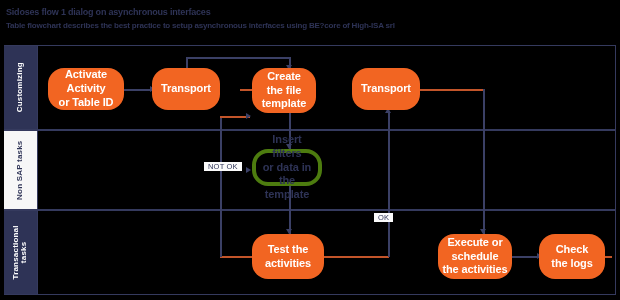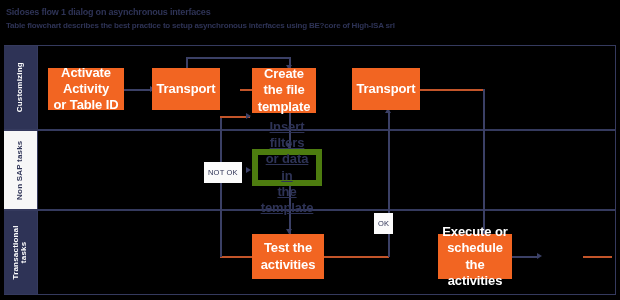--- a/index.html
+++ b/index.html
@@ -50,44 +50,43 @@
 
   .lane-body{position:absolute;left:33px;top:0;right:0;height:100%;
              border-left:1.5px solid #353a5e;box-sizing:border-box;}
   .lane-right{position:absolute;right:0;top:0;width:1.5px;height:100%;background:#353a5e;}
 
   
   .node{
     position:absolute;box-sizing:border-box;
     background:#f26522;color:#fff;
     display:flex;align-items:center;justify-content:center;text-align:center;
-    font-size:13px;font-weight:bold;line-height:1.25;letter-spacing:-0.1px;
-    padding:2px;z-index:6;
+    font-size:11px;font-weight:bold;line-height:1.25;letter-spacing:-0.1px;
+    padding:2px;z-index:6;border-radius:16px;
   }
   .node.outline{
     background:transparent;color:#2e3356;
-    border:6px solid #4d7c0f;
-    text-decoration:underline;
+    border:4px solid #4d7c0f;
   }
 
   
   .ln{position:absolute;background:#3b4066;z-index:3;}
   .lnh{height:1.5px;}
   .lnv{width:1.5px;}
   .ln.orange{background:#c3552a;}
   .arrow{position:absolute;width:0;height:0;z-index:4;}
   .ar-r{border-top:3px solid transparent;border-bottom:3px solid transparent;border-left:5px solid #3b4066;}
   .ar-d{border-left:3px solid transparent;border-right:3px solid transparent;border-top:5px solid #3b4066;}
   .ar-u{border-left:3px solid transparent;border-right:3px solid transparent;border-bottom:5px solid #3b4066;}
 
   
   .elabel{
     position:absolute;background:#fbfbfb;color:#2e3356;
     font-size:7.5px;font-weight:normal;letter-spacing:0.2px;
-    padding:6px 4px;z-index:7;white-space:nowrap;
+    padding:0 4px;z-index:7;white-space:nowrap;
   }
 </style>
 </head>
 <body>
 
 <div id="root">
 
   <div class="hdr">
     <div class="hdr-title">Sidoses flow 1 dialog on asynchronous interfaces</div>
     <div class="hdr-sub">
@@ -165,18 +164,19 @@
   <div class="node" style="left:252px;top:68px;width:64px;height:45px;">Create<br>the file<br>template</div>
 
   <div class="node" style="left:352px;top:68px;width:68px;height:42px;">Transport</div>
 
   <div class="node outline" style="left:252px;top:149px;width:70px;height:37px;">Insert filters<br>or data in<br>the template</div>
 
   <div class="node" style="left:438px;top:234px;width:74px;height:45px;">Execute or<br>schedule<br>the activities</div>
 
   <div class="node" style="left:252px;top:234px;width:72px;height:45px;">Test the<br>activities</div>
 
+  <div class="node" style="left:539px;top:234px;width:66px;height:45px;">Check<br>the logs</div>
 
   <div class="elabel" style="left:204px;top:162px;">NOT OK</div>
 
   <div class="elabel" style="left:374px;top:213px;text-align:center;">OK</div>
 
 </div>
 
 </body></html>

